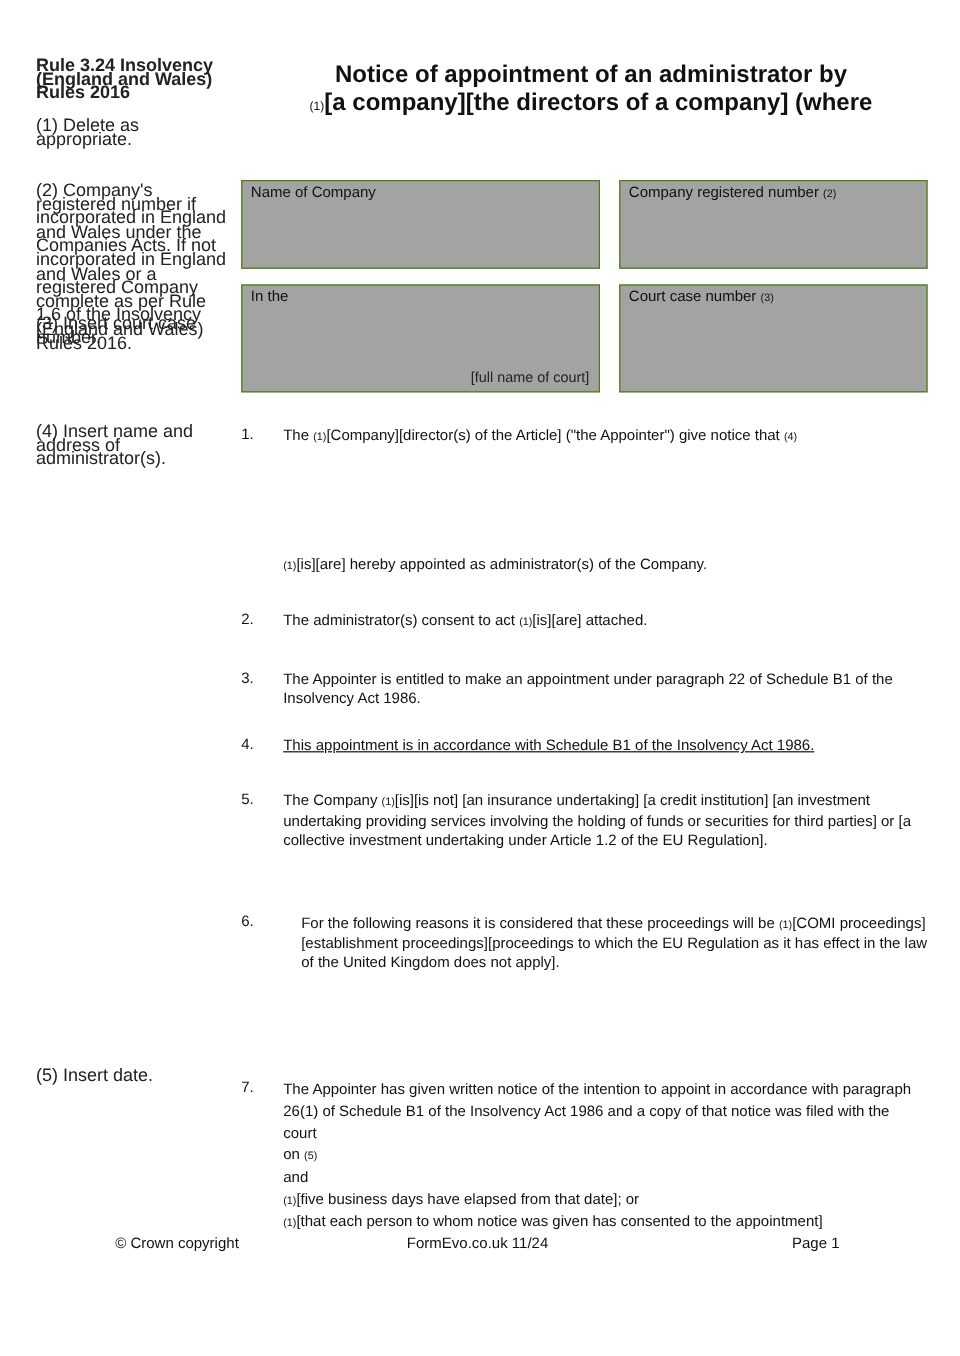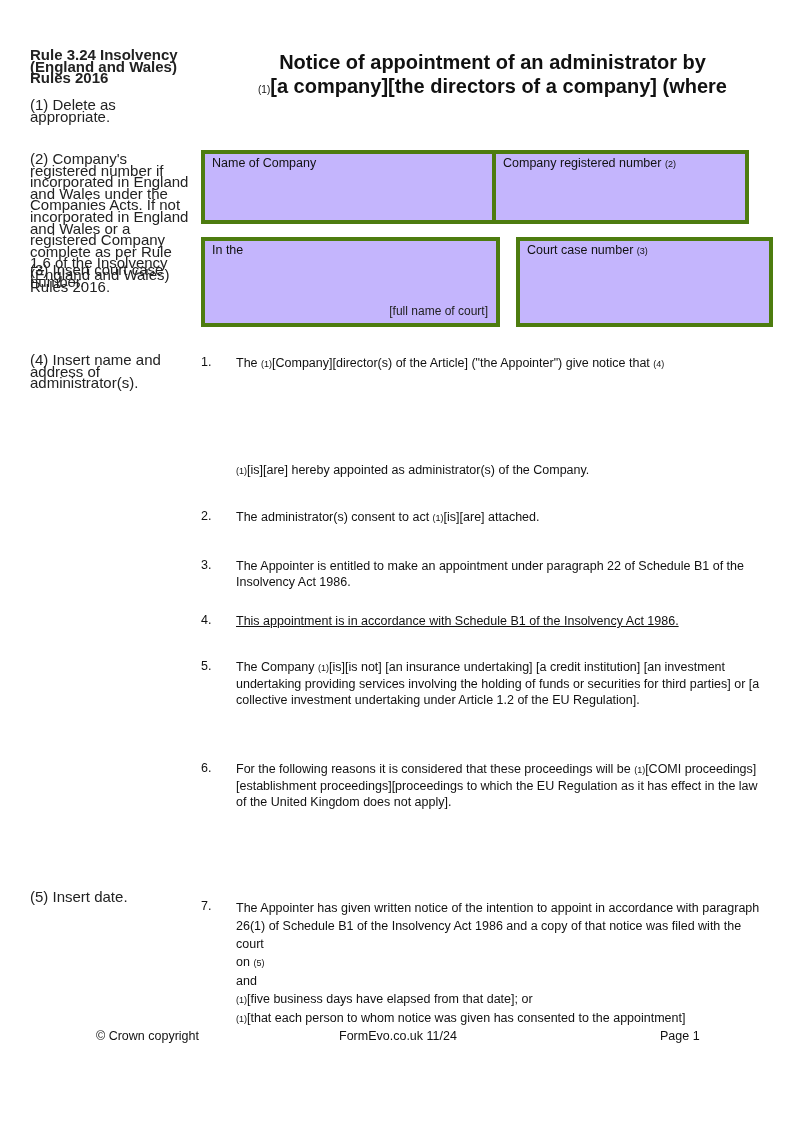--- a/index.html
+++ b/index.html
@@ -3,21 +3,21 @@
 <meta charset="utf-8">
 <style>
   html, body { margin: 0; padding: 0; background: #ffffff; }
   body { width: 800px; height: 1130px; position: relative; overflow: hidden;
          font-family: "Liberation Sans", sans-serif; color: #111; }
   .side { position: absolute; left: 30px; width: 165px; font-size: 15px; line-height: 11.6px; color: #222; }
   .side.bold { font-weight: bold; }
   .title { position: absolute; left: 225px; width: 535px; top: 50px; text-align: center;
            font-weight: bold; font-size: 20px; line-height: 24px; color: #111; }
   .title .ref { font-size: 10px; font-weight: normal; }
-  .box { position: absolute; border: 4px solid #4d7c0f; box-sizing: border-box; background: #c4b5fd; }
+  .box { position: absolute; border: 1px solid #4d7c0f; box-sizing: border-box; background: #a3a3a3; }
   .box-label { position: absolute; left: 7px; top: 2px; font-size: 12.5px; color: #111; }
   .box-label .ref, .para .ref { font-size: 9px; }
   .box-hint { position: absolute; right: 8px; bottom: 5px; font-size: 12px; color: #222; margin-top: 7px; }
   .num { position: absolute; left: 201px; font-size: 12.5px; }
   .para { position: absolute; left: 236px; width: 535px; font-size: 12.5px; line-height: 16px; color: #111; }
   .para.loose { line-height: 18px; }
   .footer { position: absolute; top: 1029px; font-size: 12.5px; color: #111; text-align: right; }
 </style>
 </head>
 <body>
@@ -30,21 +30,21 @@
 <div class="side" style="top:891px;">(5) Insert date.</div>
 
 <div class="title">
   <div>Notice of appointment of an administrator by</div>
   <div><span class="ref">(1)</span><span>[a company][the directors of a company] (where</span></div>
 </div>
 
 <div class="box" style="left:201px; top:150px; width:299px; height:74px;">
   <span class="box-label">Name of Company</span>
 </div>
-<div class="box" style="left:492px; top:150px; width:257px; height:74px;">
+<div class="box" style="left:516px; top:150px; width:257px; height:74px;">
   <span class="box-label"><span>Company registered number</span> <span class="ref">(2)</span></span>
 </div>
 <div class="box" style="left:201px; top:237px; width:299px; height:90px;">
   <span class="box-label">In the</span>
   <span class="box-hint">[full name of court]</span>
 </div>
 <div class="box" style="left:516px; top:237px; width:257px; height:90px;">
   <span class="box-label"><span>Court case number</span> <span class="ref">(3)</span></span>
 </div>
 
@@ -67,21 +67,21 @@
 
 <div class="num" style="top:613px;">4.</div>
 <div class="para" style="top:613px;text-decoration:underline;">This appointment is in accordance with Schedule B1 of the Insolvency Act 1986.</div>
 
 <div class="num" style="top:659px;">5.</div>
 <div class="para" style="top:659px;">
   <span>The Company </span><span class="ref">(1)</span><span>[is][is not] [an insurance undertaking] [a credit institution] [an investment undertaking providing services involving the holding of funds or securities for third parties] or [a collective investment undertaking under Article 1.2 of the EU Regulation].</span>
 </div>
 
 <div class="num" style="top:761px;">6.</div>
-<div class="para" style="top:761px;">
+<div class="para" style="top:761px;margin-left:15px;">
   <span>For the following reasons it is considered that these proceedings will be </span><span class="ref">(1)</span><span>[COMI proceedings][establishment proceedings][proceedings to which the EU Regulation as it has effect in the law of the United Kingdom does not apply].</span>
 </div>
 <div class="para" style="top:812px; height:70px;"></div>
 
 <div class="num" style="top:899px;">7.</div>
 <div class="para loose" style="top:899px;">
   <div>The Appointer has given written notice of the intention to appoint in accordance with paragraph 26(1) of Schedule B1 of the Insolvency Act 1986 and a copy of that notice was filed with the court</div>
   <div><span>on </span><span class="ref">(5)</span></div>
   <div>and</div>
   <div><span class="ref">(1)</span><span>[five business days have elapsed from that date]; or</span></div>

